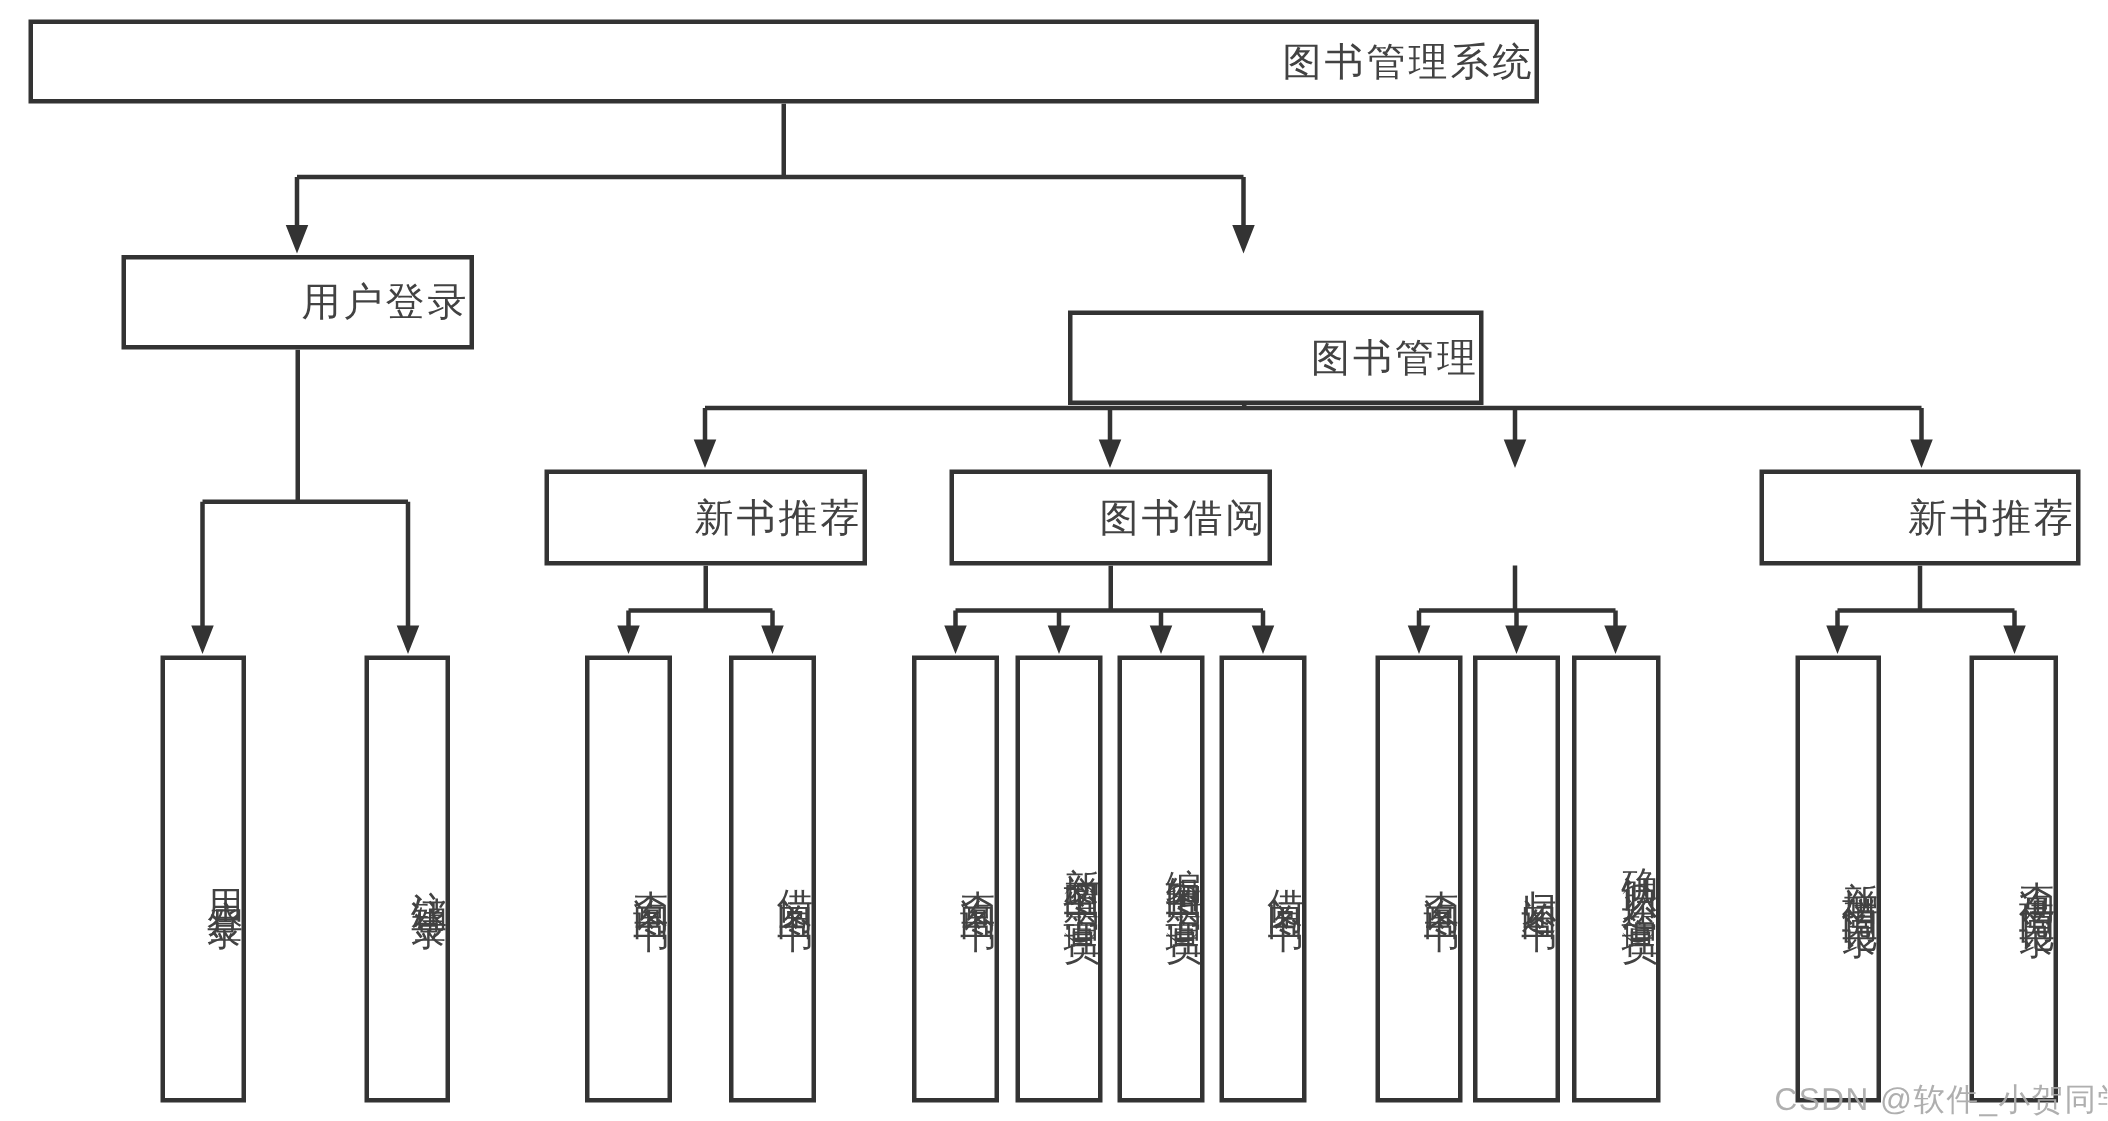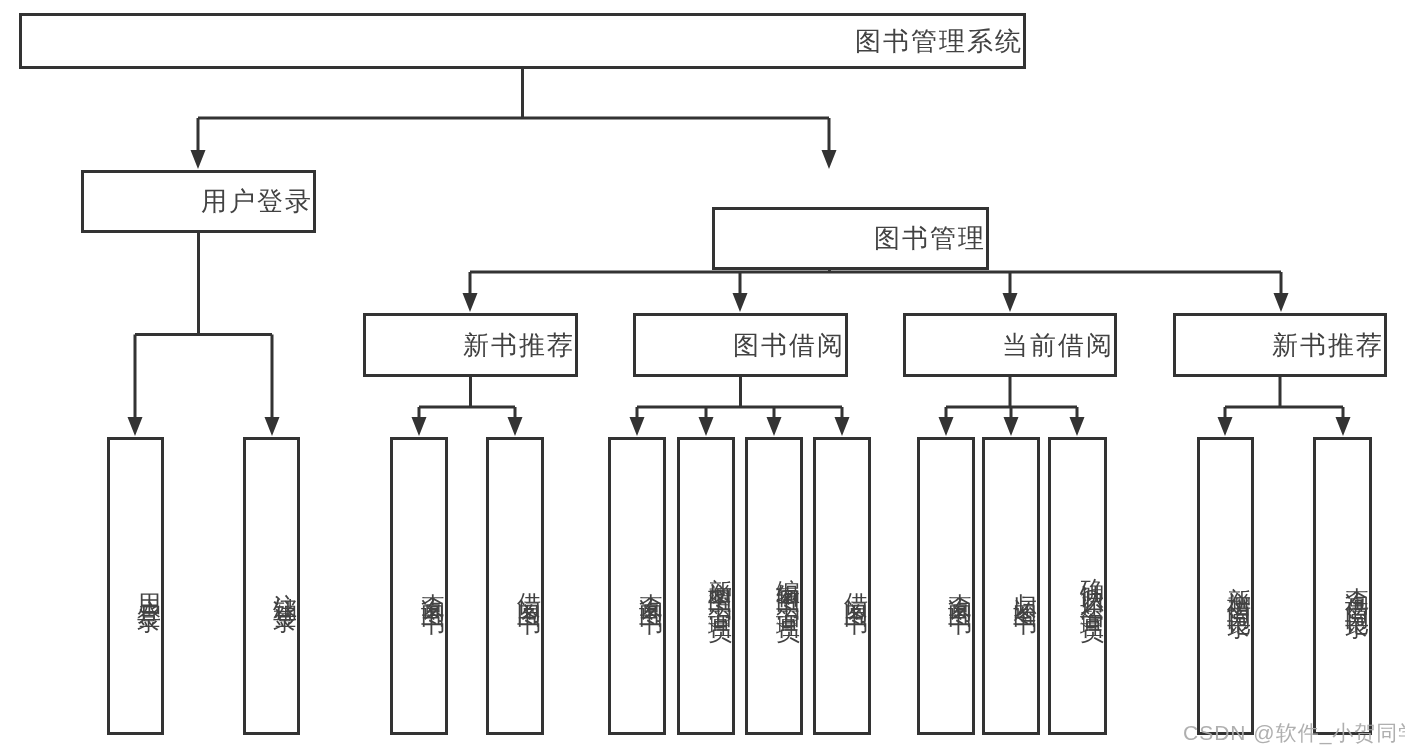--- a/index.html
+++ b/index.html
@@ -103,23 +103,20 @@
   <div class="node h" style="left:712px; top:187px; width:277px; height:63px;margin-top:20px;">
     <span>图书管理</span>
   </div>
 
   <div class="node h" style="left:633px; top:313px; width:215px; height:64px;">
     <span>图书借阅</span>
   </div>
   <div class="node h" style="left:363px; top:313px; width:215px; height:64px;">
     <span>新书推荐</span>
   </div>
-  <div class="node h" style="left:903px; top:313px; width:214px; height:64px;">
-    <span>当前借阅</span>
-  </div>
   <div class="node h" style="left:1173px; top:313px; width:214px; height:64px;">
     <span>新书推荐</span>
   </div>
 
   <div class="node v" style="left:107px; top:437px; width:57px; height:298px;">
     <span class="vtext">用户登录</span>
   </div>
   <div class="node v" style="left:243px; top:437px; width:57px; height:298px;">
     <span class="vtext">注销登录</span>
   </div>

